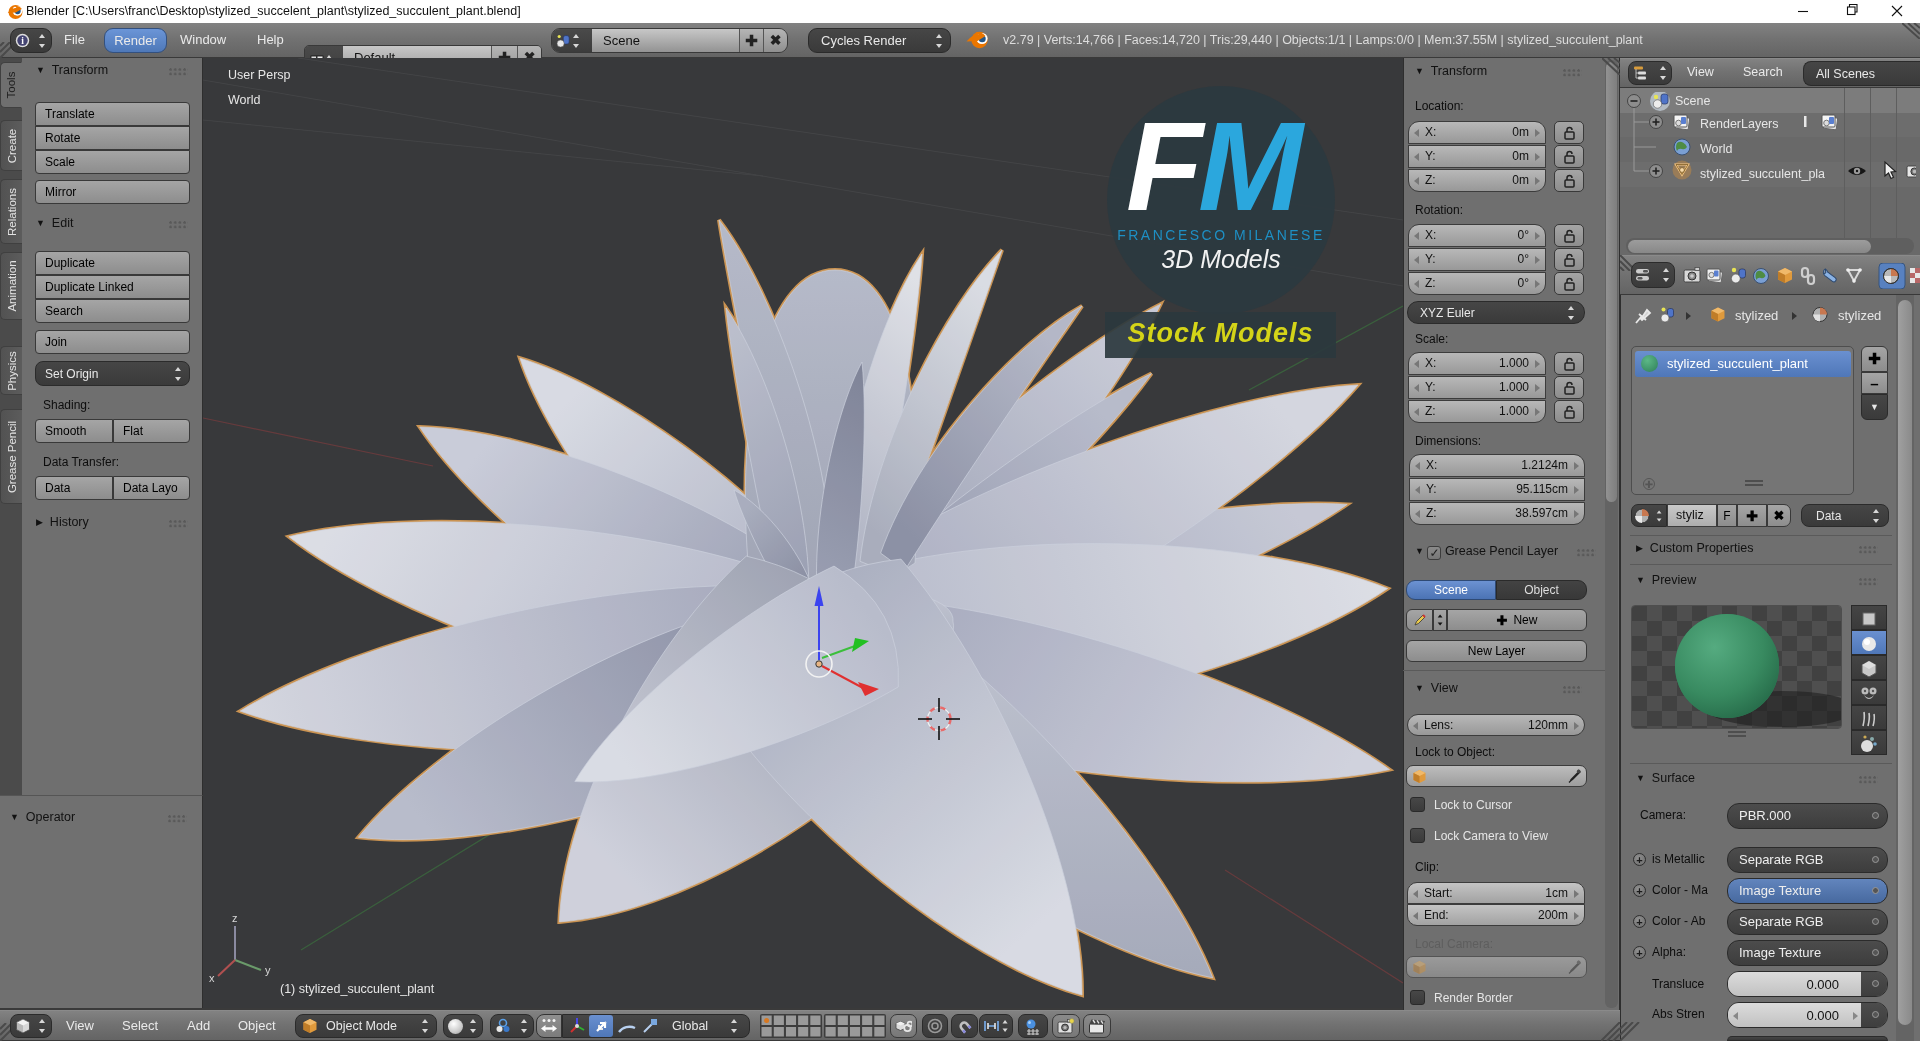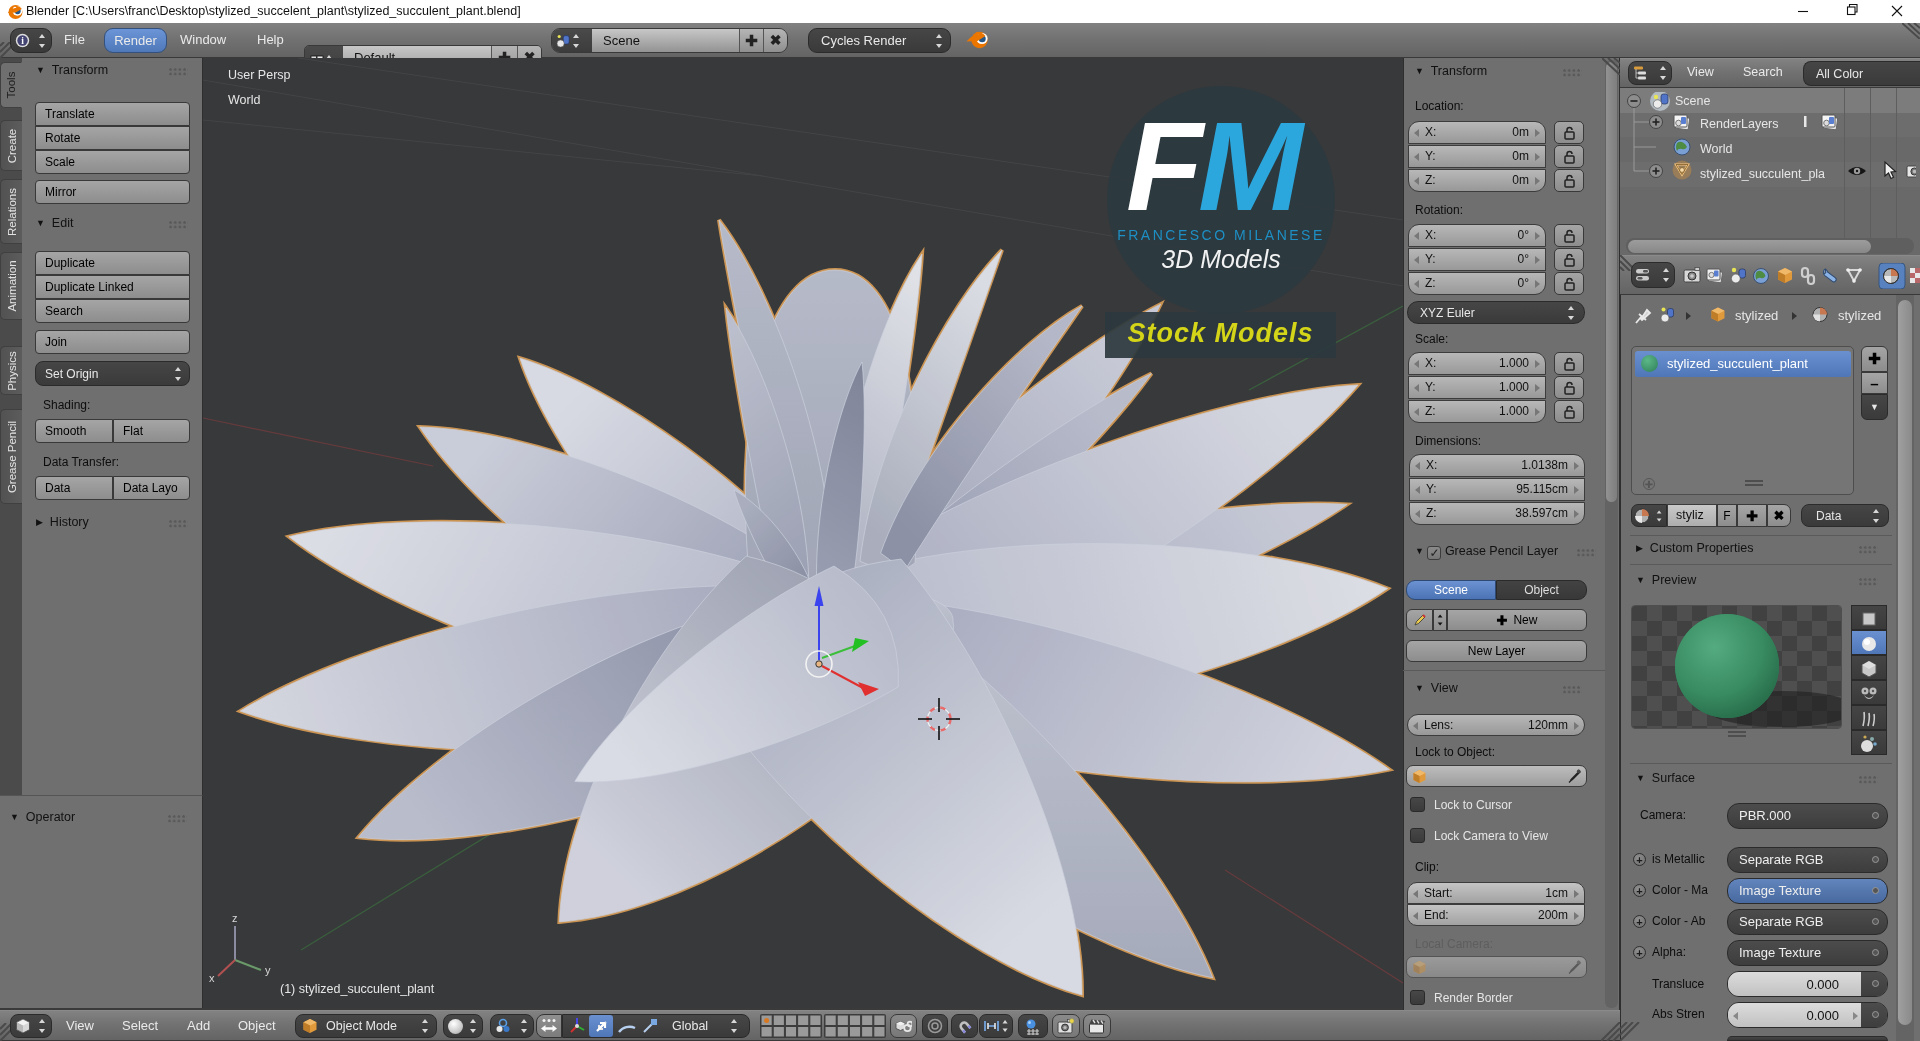--- a/index.html
+++ b/index.html
@@ -89,20 +89,21 @@
  </div>
 
  <div class="abs dark" style="left:808px;top:5px;width:143px;height:25px;border-radius:9px;padding:0 6px 0 12px;justify-content:space-between;font-size:13px">Cycles Render <span class="updn"></span></div>
 
  <svg class="abs" style="left:966px;top:6px" width="24" height="22" viewBox="0 0 24 22">
   <circle cx="13.5" cy="11" r="8.2" fill="#ea7600"></circle>
       <circle cx="16" cy="9.5" r="5.6" fill="#fff"></circle>
       <circle cx="16.2" cy="9.8" r="3.5" fill="#265787"></circle>
   <path d="M0.5 12.5 Q6 5.5 12.5 5.2 L9.8 3 Q16 2.6 19.5 7 L11.5 12 Z" fill="#ea7600"></path>
  </svg>
+ <div class="abs" style="left:1003px;top:10px;font-size:12.5px;color:#ddd">v2.79 | Verts:14,766 | Faces:14,720 | Tris:29,440 | Objects:1/1 | Lamps:0/0 | Mem:37.55M | stylized_succulent_plant</div>
  <svg class="abs" style="left:1902px;top:0" width="18" height="16" viewBox="0 0 18 16">
       <g stroke="#4a4a4a" stroke-width="2">
         <path d="M0 0 L18 16 M6 0 L18 11 M12 0 L18 5"></path>
       </g>
     </svg>
 </div>
 
 <div class="abs" style="left:203px;top:58px;width:1200px;height:952px;background:#3a3a3a"></div>
 <svg class="abs" style="left:203px;top:58px" width="1200" height="950" viewBox="0 0 1200 950">
     <defs>
@@ -458,21 +459,21 @@
     <svg width="13" height="14" viewBox="0 0 13 14">
       <rect x="2" y="6" width="9" height="7" rx="1" fill="none" stroke="#222" stroke-width="1.5"></rect>
       <path d="M 4 6 L 4 4 A 2.5 2.5 0 0 1 9 4" fill="none" stroke="#222" stroke-width="1.5"></path>
     </svg>
   </div>
 <div class="abs lbl" style="left:1415px;top:434px">Dimensions:</div>
 <div class="abs" style="left:1409px;top:454px;width:176px;height:23px;background:linear-gradient(180deg,#b8b8b8,#989898);border:1px solid #3c3c3c;border-radius:11px 11px 0 0;font-size:12px;color:#111">
     <span style="position:absolute;left:5px;top:7px;border:4px solid transparent;border-right:5px solid #777;border-left:none"></span>
     <span style="position:absolute;right:5px;top:7px;border:4px solid transparent;border-left:5px solid #777;border-right:none"></span>
     <span style="position:absolute;left:16px;top:3px">X:</span>
-    <span style="position:absolute;right:16px;top:3px">1.0138m</span>
+    <span style="position:absolute;right:16px;top:3px">1.2124m</span>
   </div>
 <div class="abs" style="left:1409px;top:478px;width:176px;height:23px;background:linear-gradient(180deg,#b8b8b8,#989898);border:1px solid #3c3c3c;border-radius:0;font-size:12px;color:#111">
     <span style="position:absolute;left:5px;top:7px;border:4px solid transparent;border-right:5px solid #777;border-left:none"></span>
     <span style="position:absolute;right:5px;top:7px;border:4px solid transparent;border-left:5px solid #777;border-right:none"></span>
     <span style="position:absolute;left:16px;top:3px">Y:</span>
     <span style="position:absolute;right:16px;top:3px">95.115cm</span>
   </div>
 <div class="abs" style="left:1409px;top:502px;width:176px;height:23px;background:linear-gradient(180deg,#b8b8b8,#989898);border:1px solid #3c3c3c;border-radius:0 0 11px 11px;font-size:12px;color:#111">
     <span style="position:absolute;left:5px;top:7px;border:4px solid transparent;border-right:5px solid #777;border-left:none"></span>
     <span style="position:absolute;right:5px;top:7px;border:4px solid transparent;border-left:5px solid #777;border-right:none"></span>
@@ -547,21 +548,21 @@
     <svg width="18" height="16" viewBox="0 0 18 16">
       <rect x="2" y="1.5" width="9" height="3" rx="1" fill="#d89c3c"></rect>
       <rect x="6" y="6.5" width="8" height="3" rx="1" fill="#ddd"></rect>
       <rect x="6" y="11.5" width="8" height="3" rx="1" fill="#ddd"></rect>
       <path d="M4 4 L4 13 L6 13 M4 8 L6 8" stroke="#bbb" stroke-width="1" fill="none"></path>
     </svg>
     <span class="updn"></span>
   </div>
 <div class="abs menu" style="left:1687px;top:65px;font-size:12.5px">View</div>
 <div class="abs menu" style="left:1743px;top:65px;font-size:12.5px">Search</div>
-<div class="abs dark" style="left:1803px;top:61px;width:117px;height:25px;border-radius:8px 0 0 8px;padding-left:12px;font-size:12.5px;border-right:none">All Color</div>
+<div class="abs dark" style="left:1803px;top:61px;width:117px;height:25px;border-radius:8px 0 0 8px;padding-left:12px;font-size:12.5px;border-right:none">All Scenes</div>
 <div class="abs" style="left:1620px;top:88px;width:300px;height:25px;background:#7c7c7c"></div>
 <div class="abs" style="left:1620px;top:113px;width:300px;height:24px;background:#6d6d6d"></div>
 <div class="abs" style="left:1620px;top:137px;width:300px;height:25px;background:#696969"></div>
 <div class="abs" style="left:1620px;top:162px;width:300px;height:25px;background:#6d6d6d"></div>
 <div class="abs" style="left:1844px;top:88px;width:1px;height:150px;background:#5e5e5e"></div>
 <div class="abs" style="left:1870px;top:88px;width:1px;height:150px;background:#5e5e5e"></div>
 <div class="abs" style="left:1896px;top:88px;width:1px;height:150px;background:#5e5e5e"></div>
 <svg class="abs" style="left:1626px;top:92px" width="290" height="95" viewBox="0 0 290 95">
     <g stroke="#9a9a9a" stroke-width="1" fill="none">
       <path d="M8 9 L8 79 M8 30 L30 30 M8 55 L30 55 M8 79 L30 79"></path>

